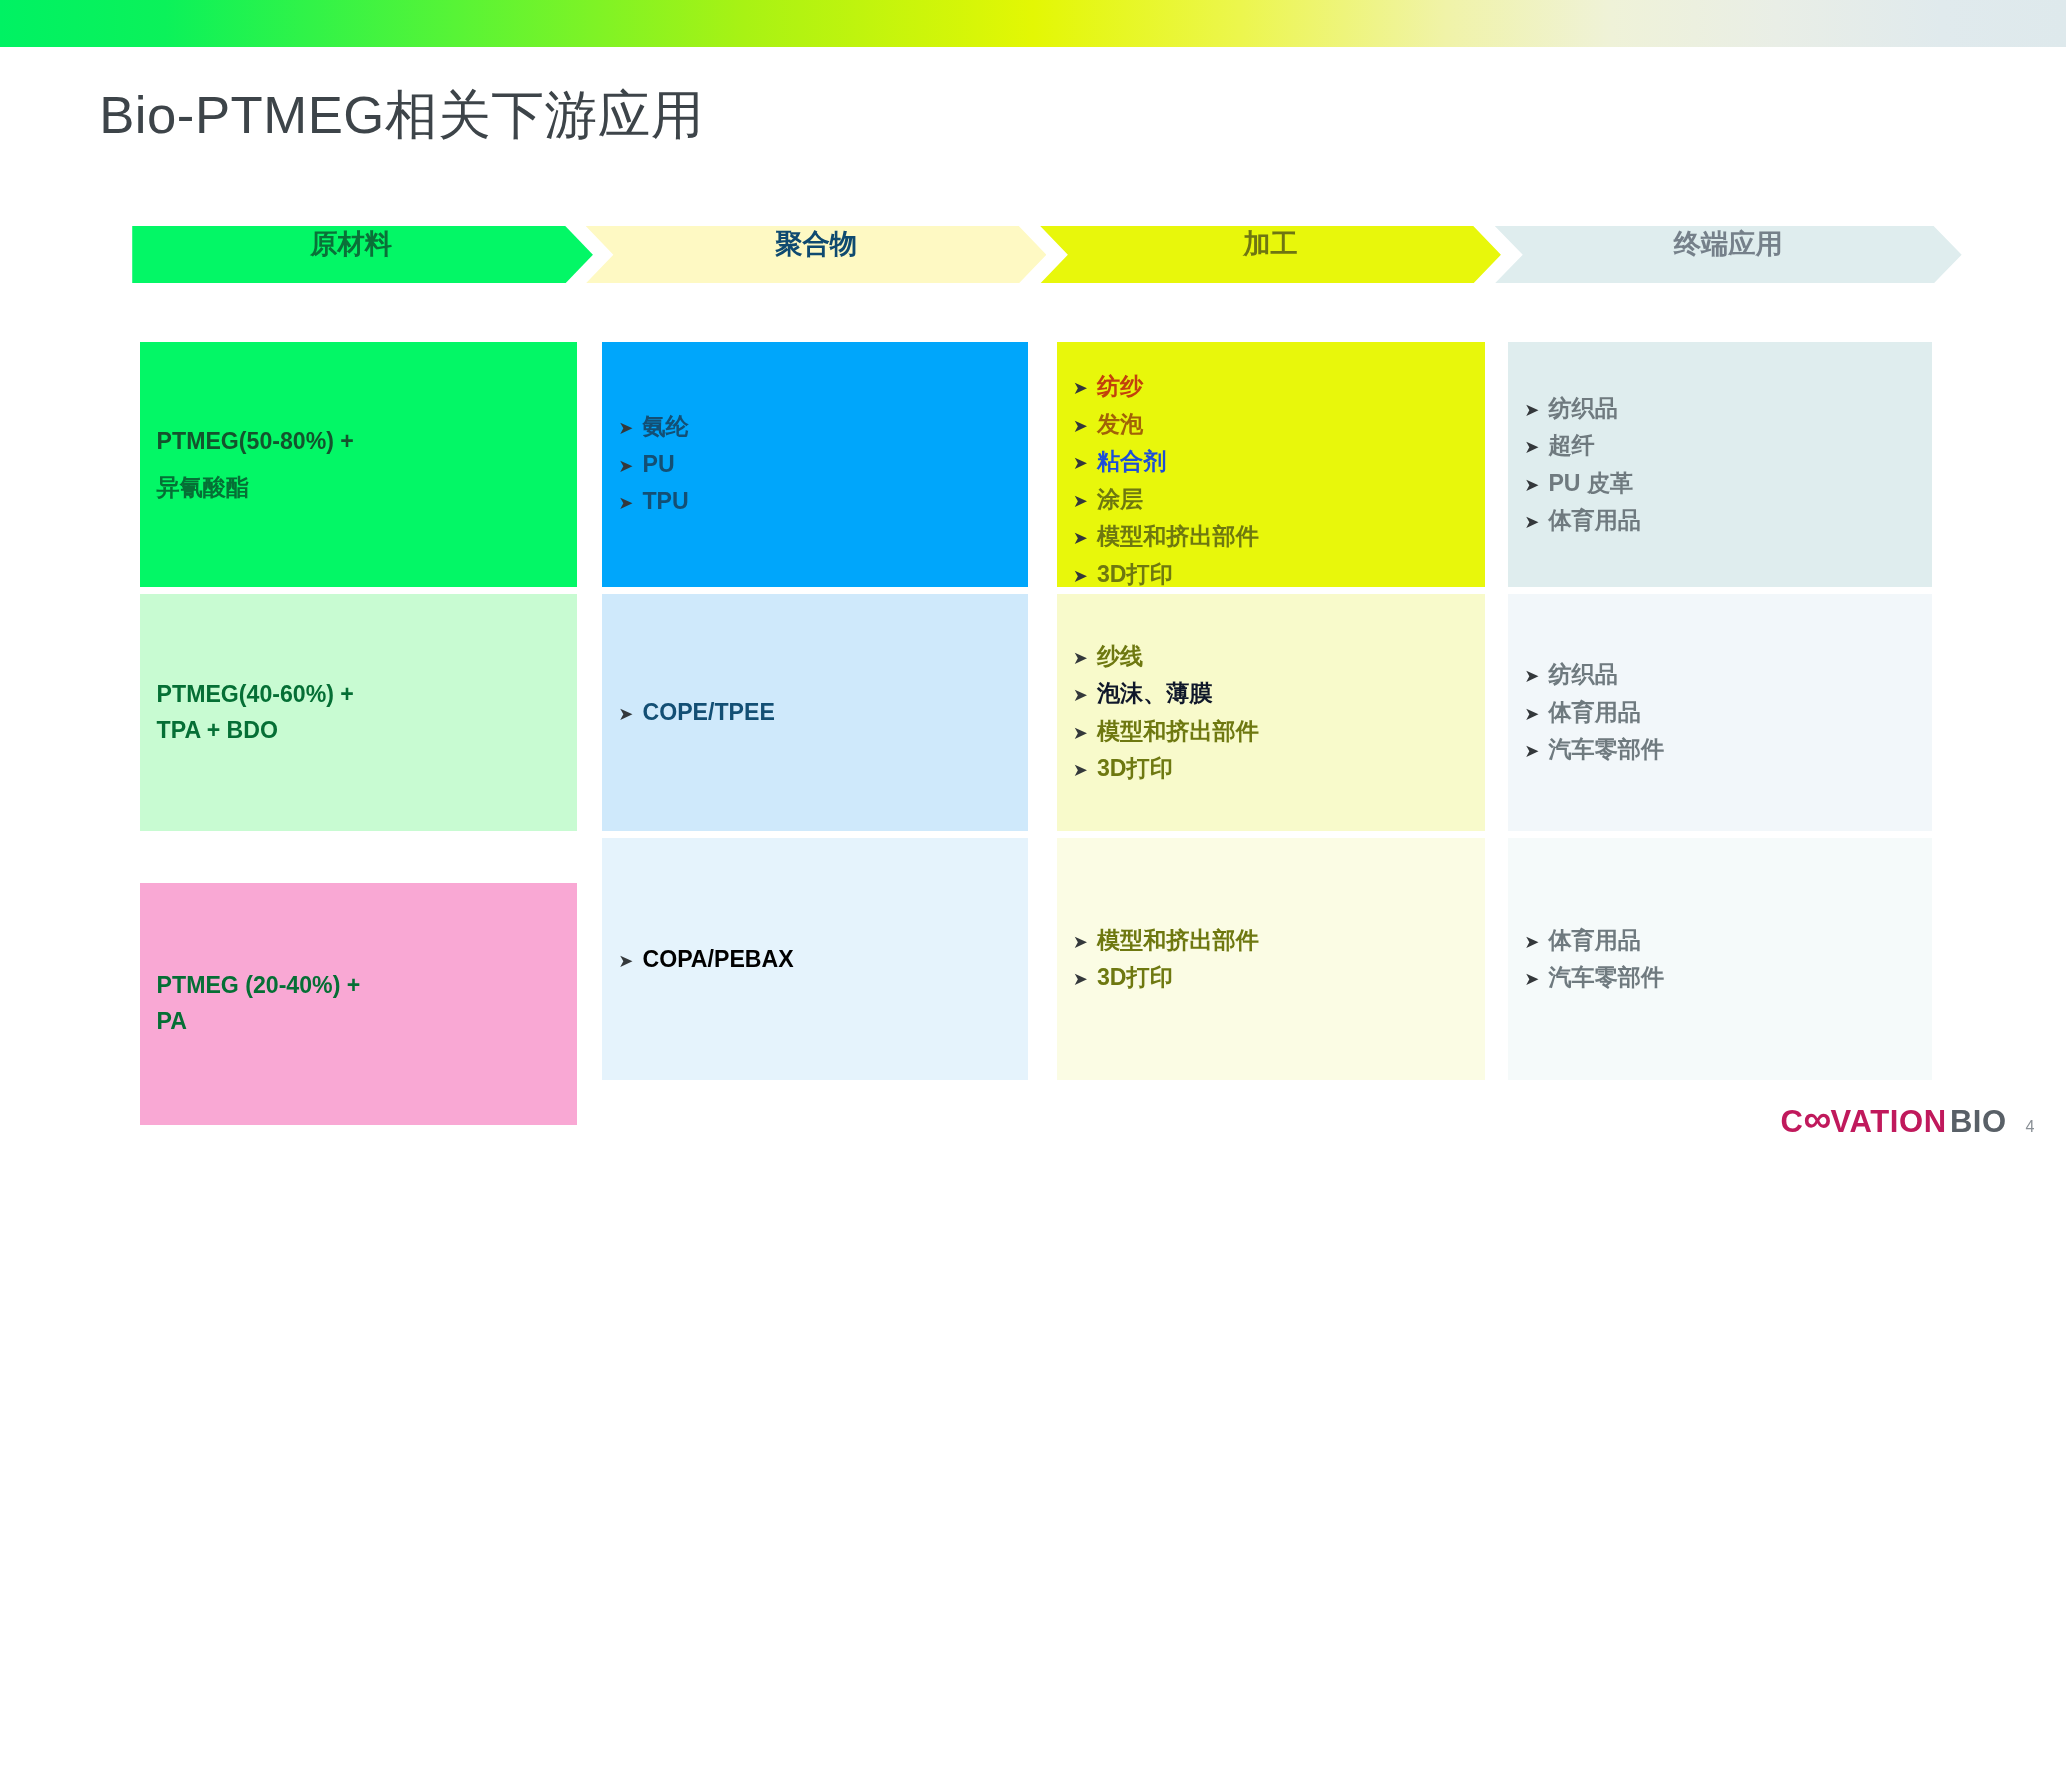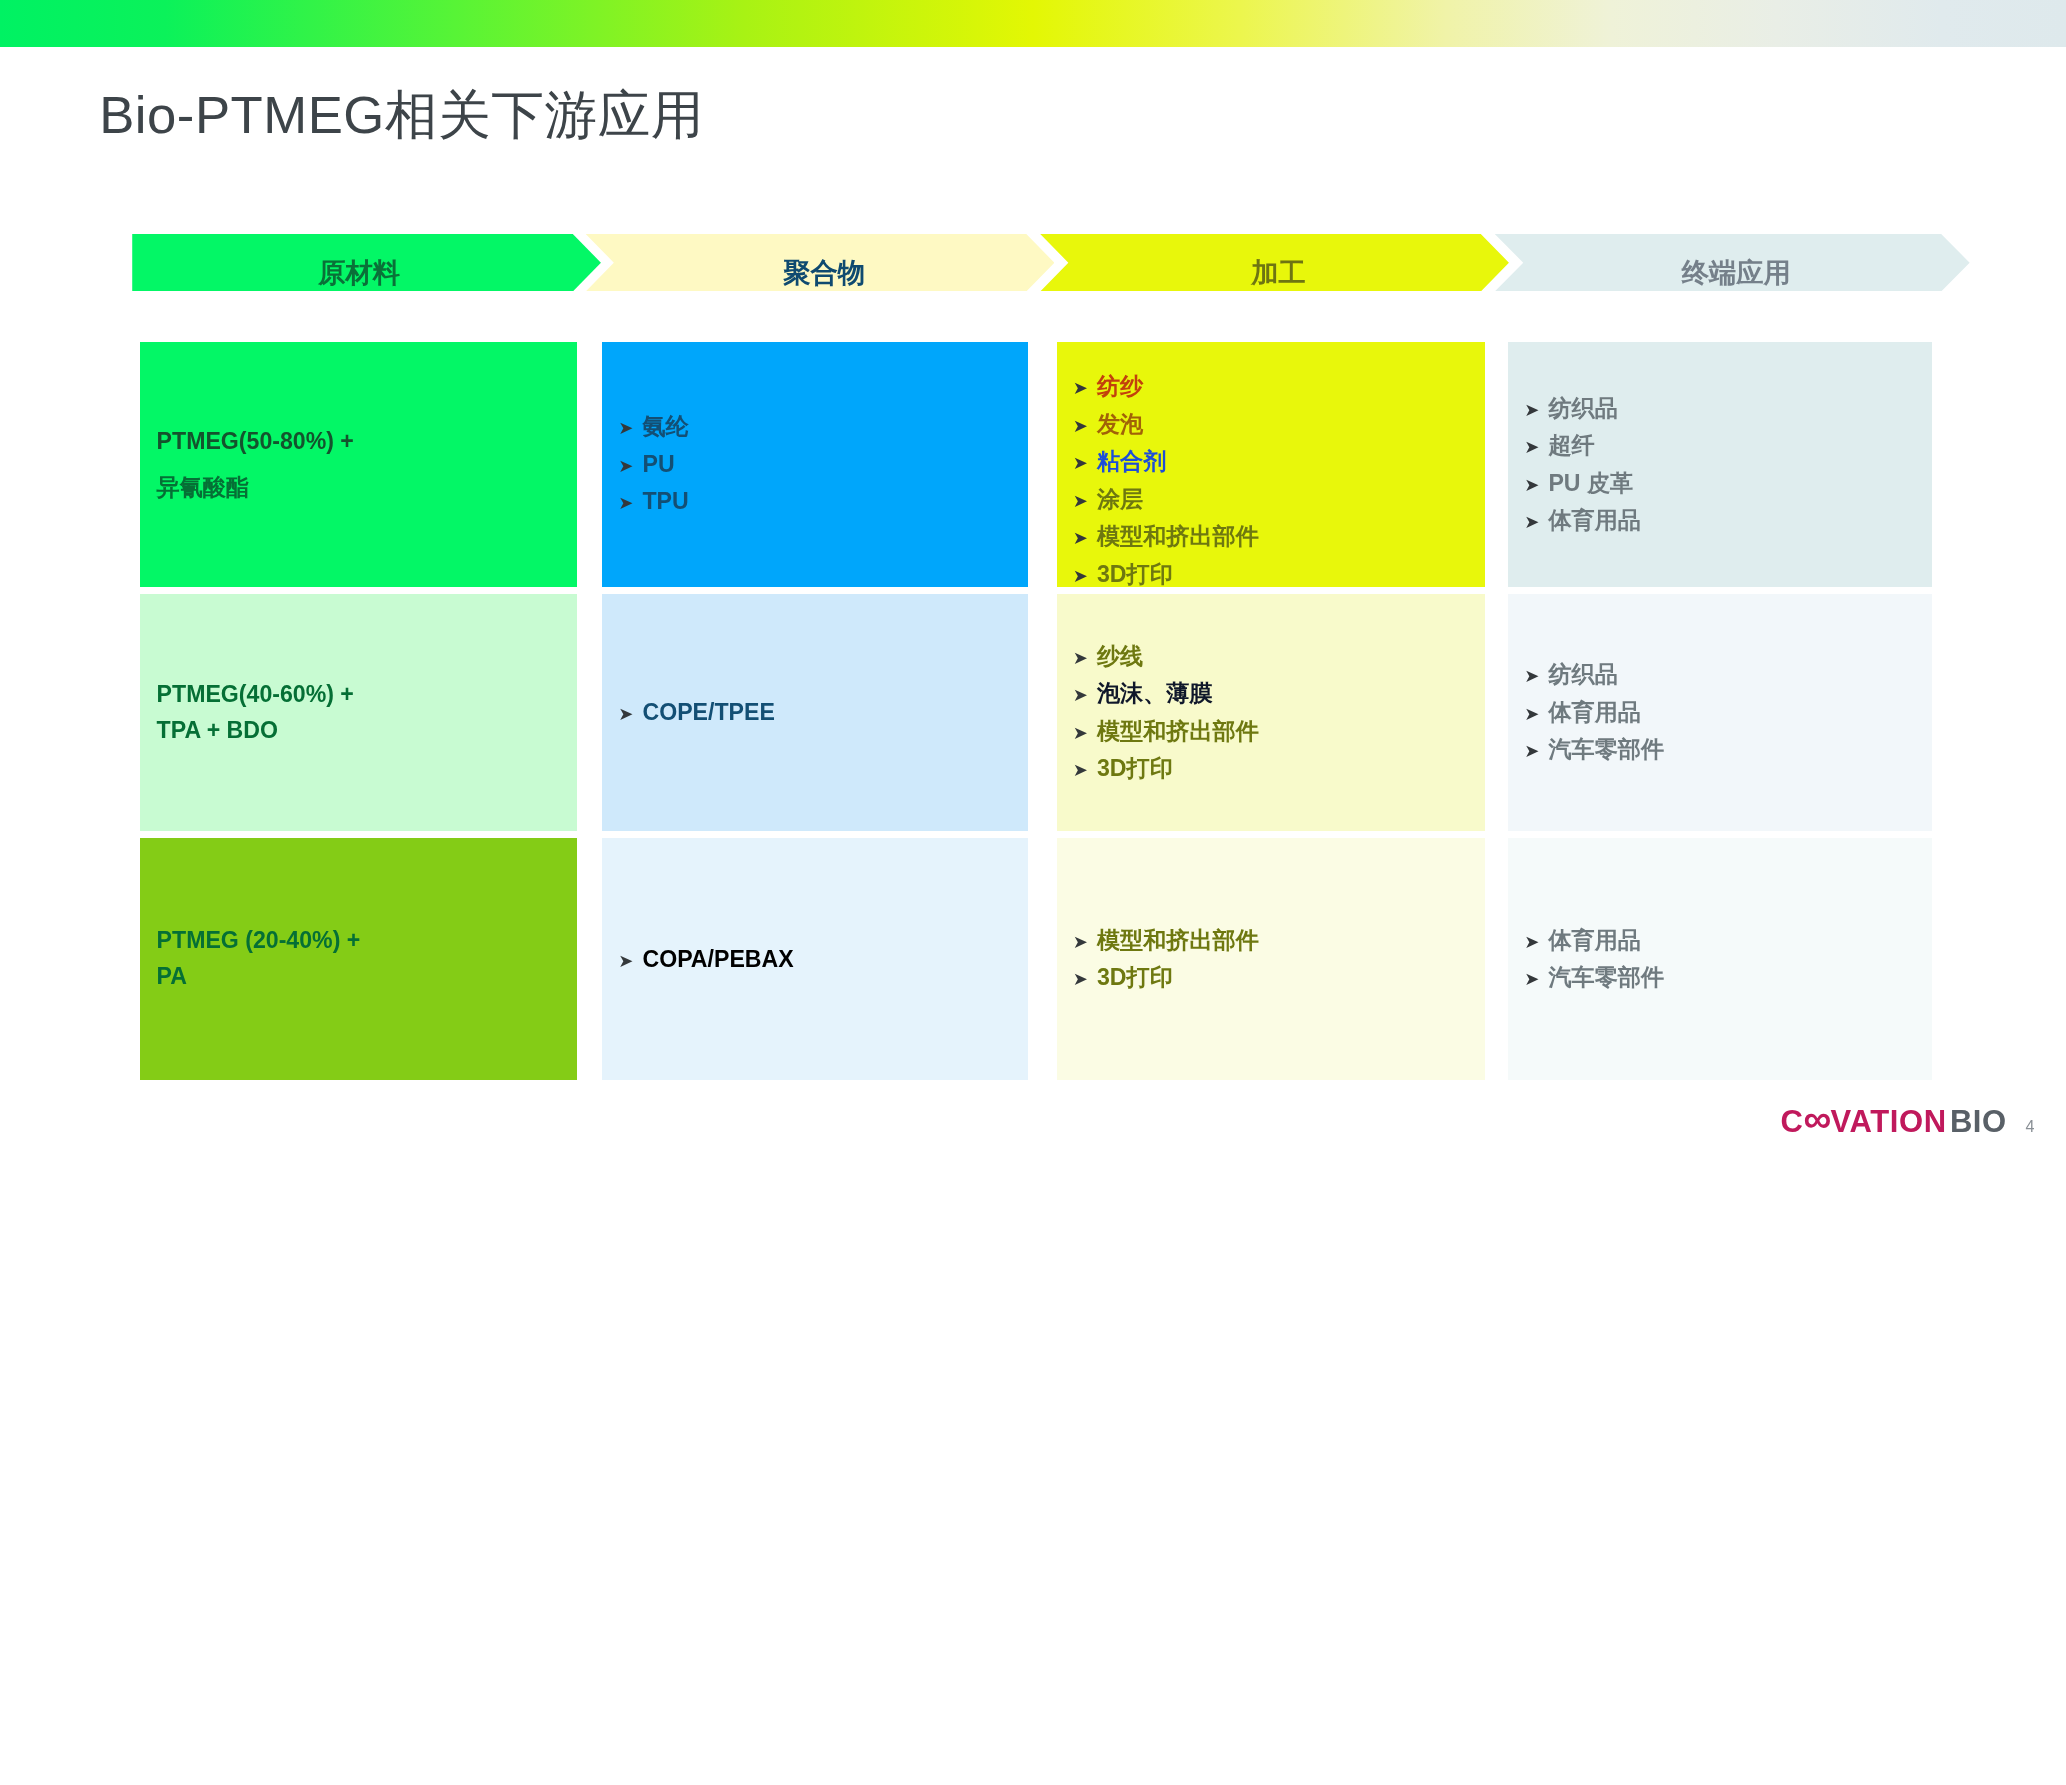--- a/index.html
+++ b/index.html
@@ -10,21 +10,21 @@
   .top-bar{position:absolute;left:0;top:0;width:100%;height:4.05%;
     background:linear-gradient(90deg,#00f263 0%,#0bf25a 8%,#57f436 22%,#a8f214 36%,
       #e3f704 50%,#ecf64d 60%,#f0f3a8 70%,#eff2d8 78%,#e9eee6 86%,#e0eaed 94%,#dee9ec 100%);}
 
   
   .title{position:absolute;left:4.8%;top:6.9%;margin:0;font-size:2.55vw;font-weight:500;
     color:#3d4449;letter-spacing:0.01em;}
 
   
   .flow{position:absolute;left:0;top:19.1%;width:100%;height:4.95%;}
-  .arrow{position:absolute;top:12px;height:100%;display:flex;align-items:flex-end;justify-content:center;padding-left:8px;}
+  .arrow{position:absolute;top:4px;height:100%;display:flex;align-items:flex-start;justify-content:center;}
   .arrow-first{clip-path:polygon(0% 0%,94% 0%,100% 50%,94% 100%,0% 100%);}
   .arrow-chev{clip-path:polygon(0% 0%,94% 0%,100% 50%,94% 100%,0% 100%,6% 50%);}
   .a1{left:6.4%;width:22.3%;}
   .a2{left:28.35%;width:22.3%;}
   .a3{left:50.35%;width:22.3%;}
   .a4{left:72.35%;width:22.6%;}
   .arrow-label{font-size:1.32vw;font-weight:700;padding-right:5%;}
   .arrow-chev .arrow-label{padding-left:5%;}
 
   
@@ -76,21 +76,21 @@
 
   <div class="grid-layer">
       <div class="cell c1 r1" style="background: rgb(3, 247, 102);">
         <div class="line" style="color: #14532d;">PTMEG(50-80%) +</div>
         <div class="line" style="color: rgb(5, 111, 53);">异氰酸酯</div>
       </div>
       <div class="cell c1 r2" style="background: rgb(200, 251, 210);">
         <div class="line" style="color: rgb(5, 111, 53);">PTMEG(40-60%) +</div>
         <div class="line" style="color: rgb(5, 111, 53);">TPA + BDO</div>
       </div>
-      <div class="cell c1 r3" style="background: #84cc16;">
+      <div class="cell c1 r3" style="background: #f9a8d4; margin-top: 45px;">
         <div class="line" style="color: rgb(5, 111, 53);">PTMEG (20-40%) +</div>
         <div class="line" style="color: rgb(5, 111, 53);">PA</div>
       </div>
       <div class="cell c2 r1" style="background: rgb(0, 166, 251);">
         <div class="bullet-item">
           <span class="bullet">➤</span>
           <span style="color: rgb(19, 79, 116);">氨纶</span>
         </div>
         <div class="bullet-item">
           <span class="bullet">➤</span>

